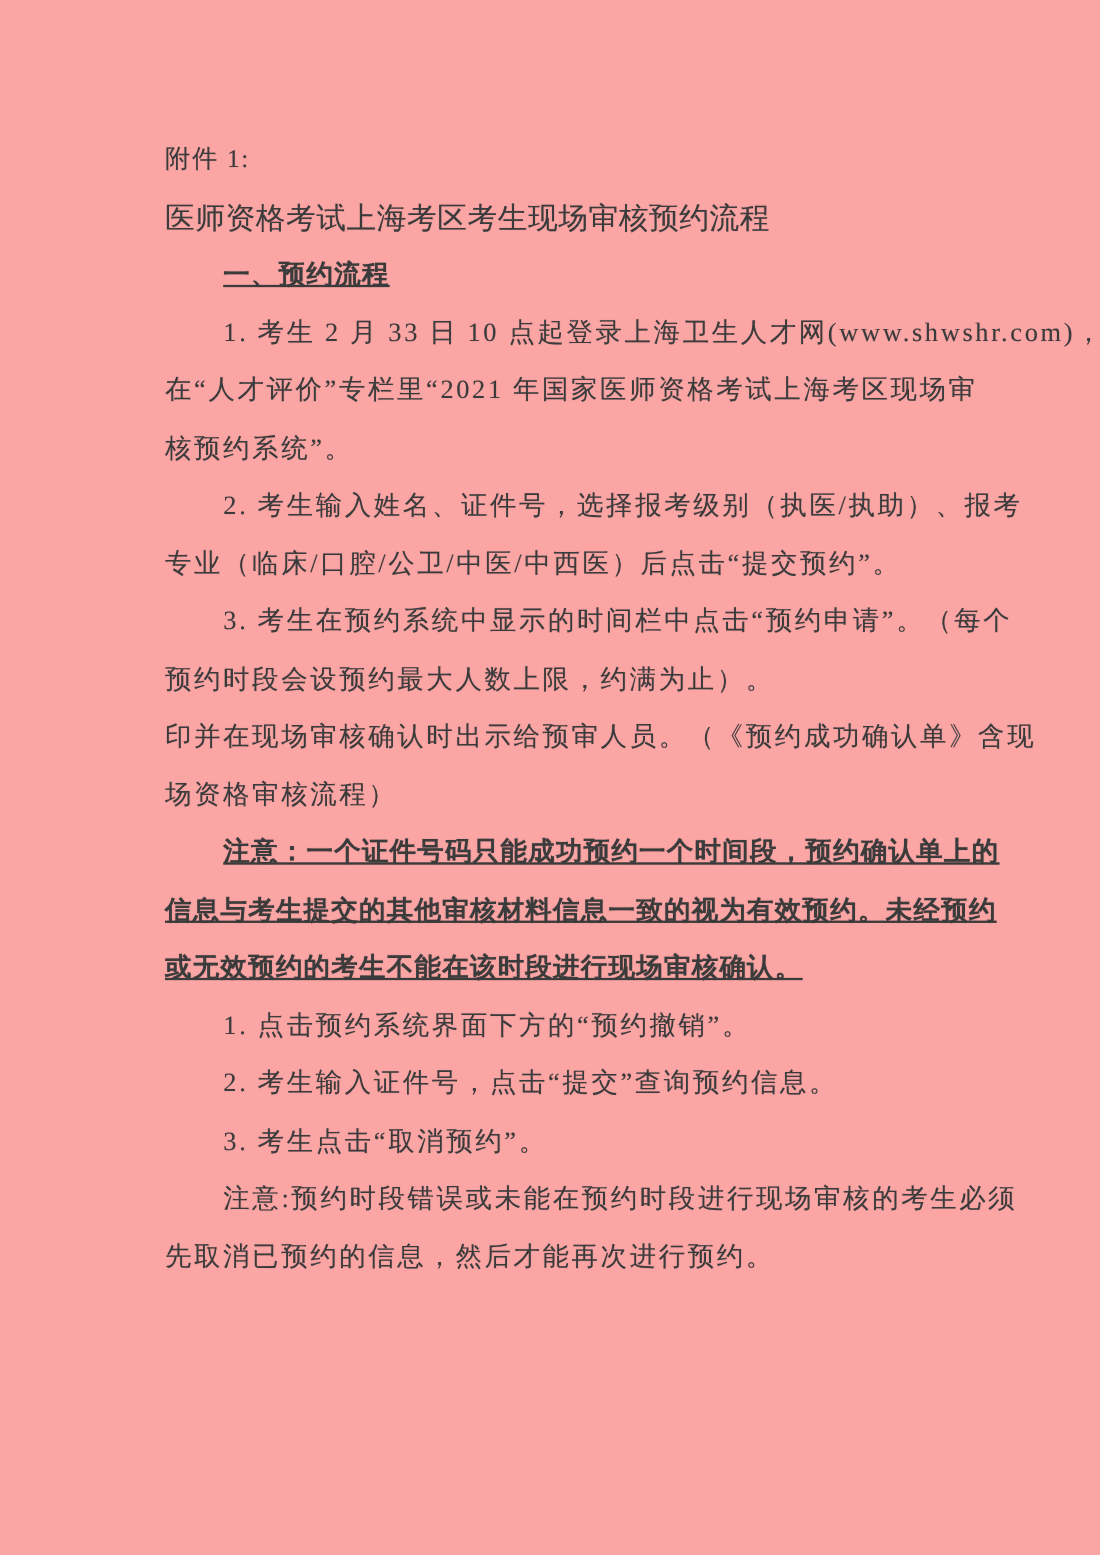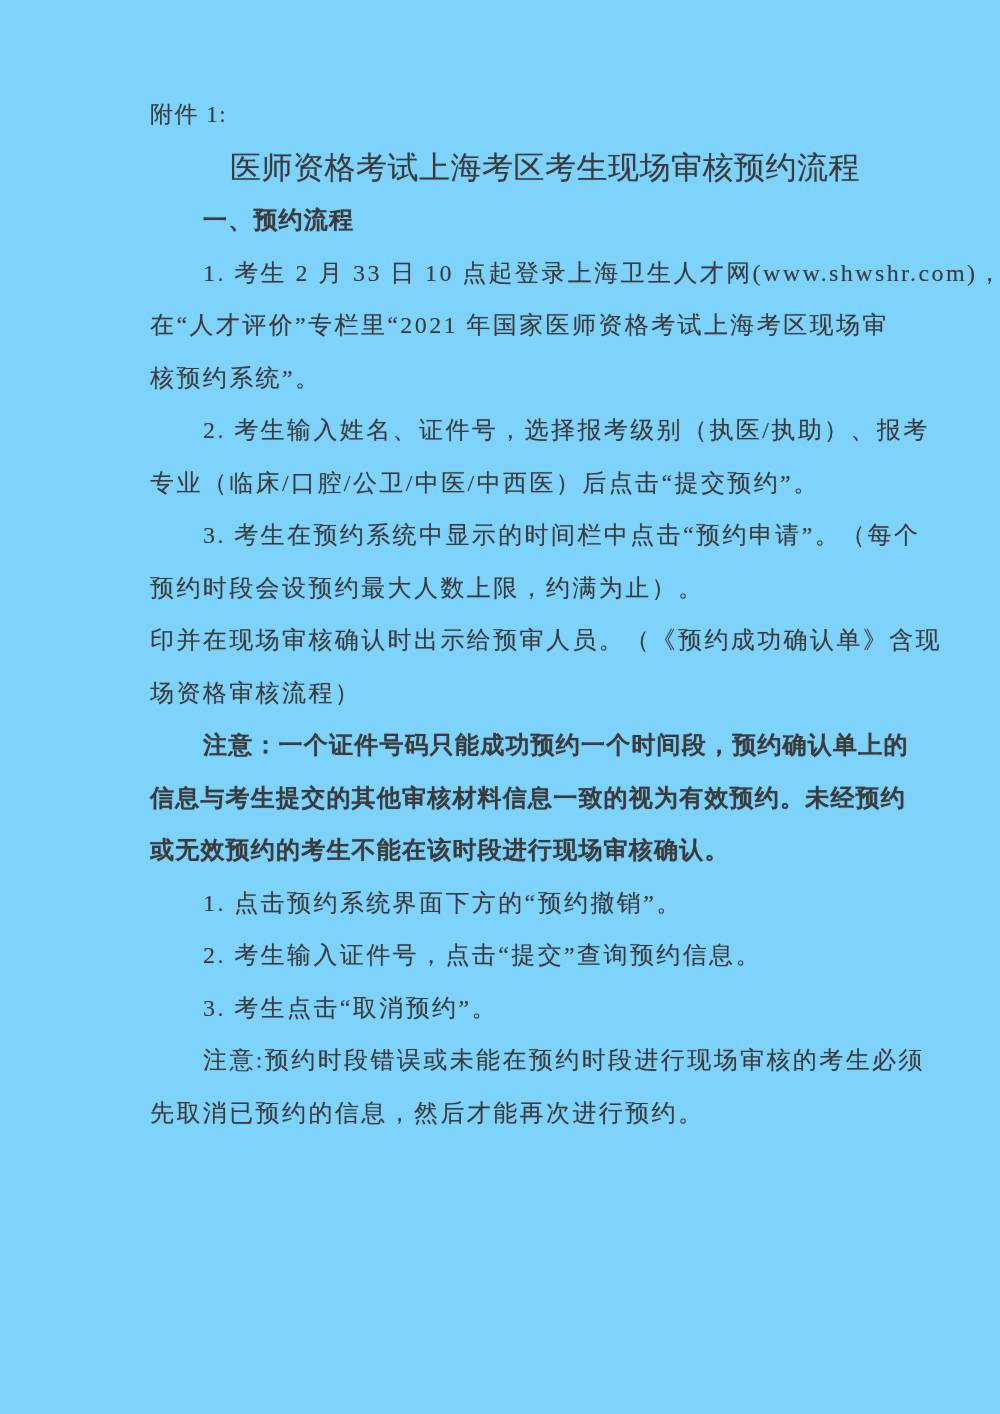--- a/index.html
+++ b/index.html
@@ -4,50 +4,51 @@
 <style>
   html, body {
     margin: 0;
     padding: 0;
     background: #ffffff;
   }
   .page {
     position: relative;
     width: 1000px;
     height: 1414px;
-    background: #7dd3fc;
+    background: #fca5a5;
     overflow: hidden;
     font-family: "Liberation Serif", serif;
     color: #3b3b3b;
     box-sizing: border-box;
-    padding-top: 89px;
+    padding-top: 119px;
   }
   .doc {
     margin-left: 150px;
     width: 710px;
   }
   .line {
     height: 52.5px;
     line-height: 52.5px;
     font-size: 24px;
     letter-spacing: 2.4px;
     white-space: nowrap;
     text-shadow: 0 0 1px rgba(70,70,70,0.35);
   }
   .ind { padding-left: 53px; }
   .ttl {
-    text-align: right;
-    font-size: 31px;
+    text-align: left;
+    font-size: 27px;
     letter-spacing: 0.5px;
     padding-left: 0;
   }
   .b {
     font-weight: bold;
     letter-spacing: 1.2px;
     text-shadow: 0 0 1px rgba(55,55,55,0.45);
+    text-decoration: underline;
   }
   .attach { font-size: 23px; letter-spacing: 1.5px; }
 </style>
 </head>
 <body>
 
 <div class="page">
   <div class="doc">
 
     <div class="line attach">附件 1:</div>

